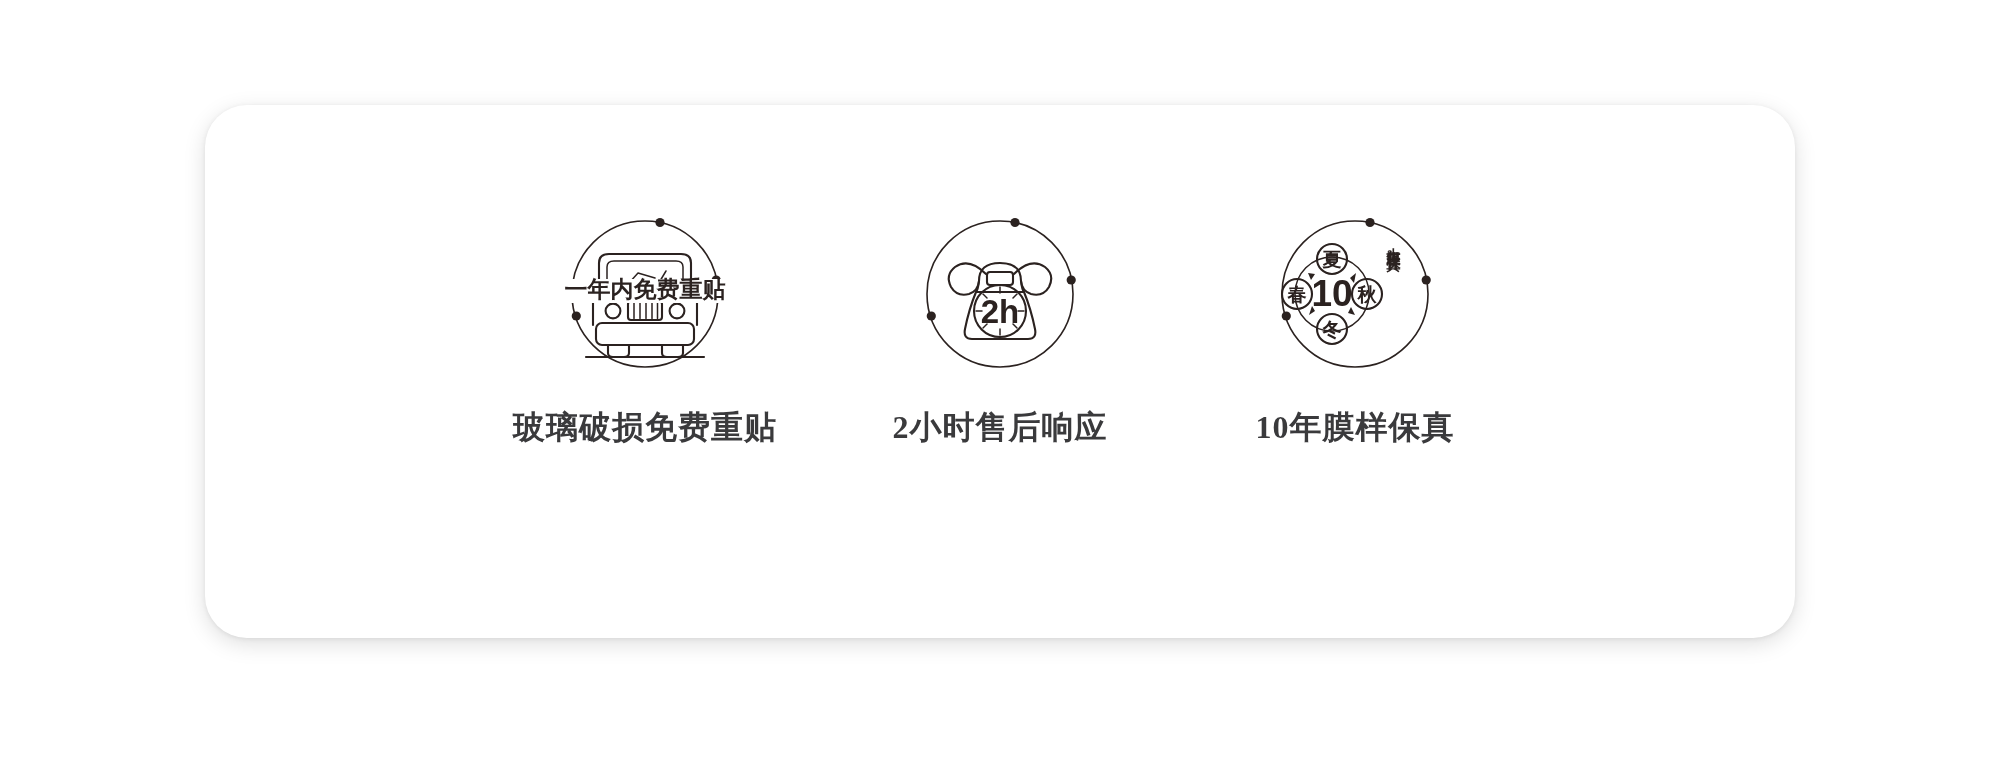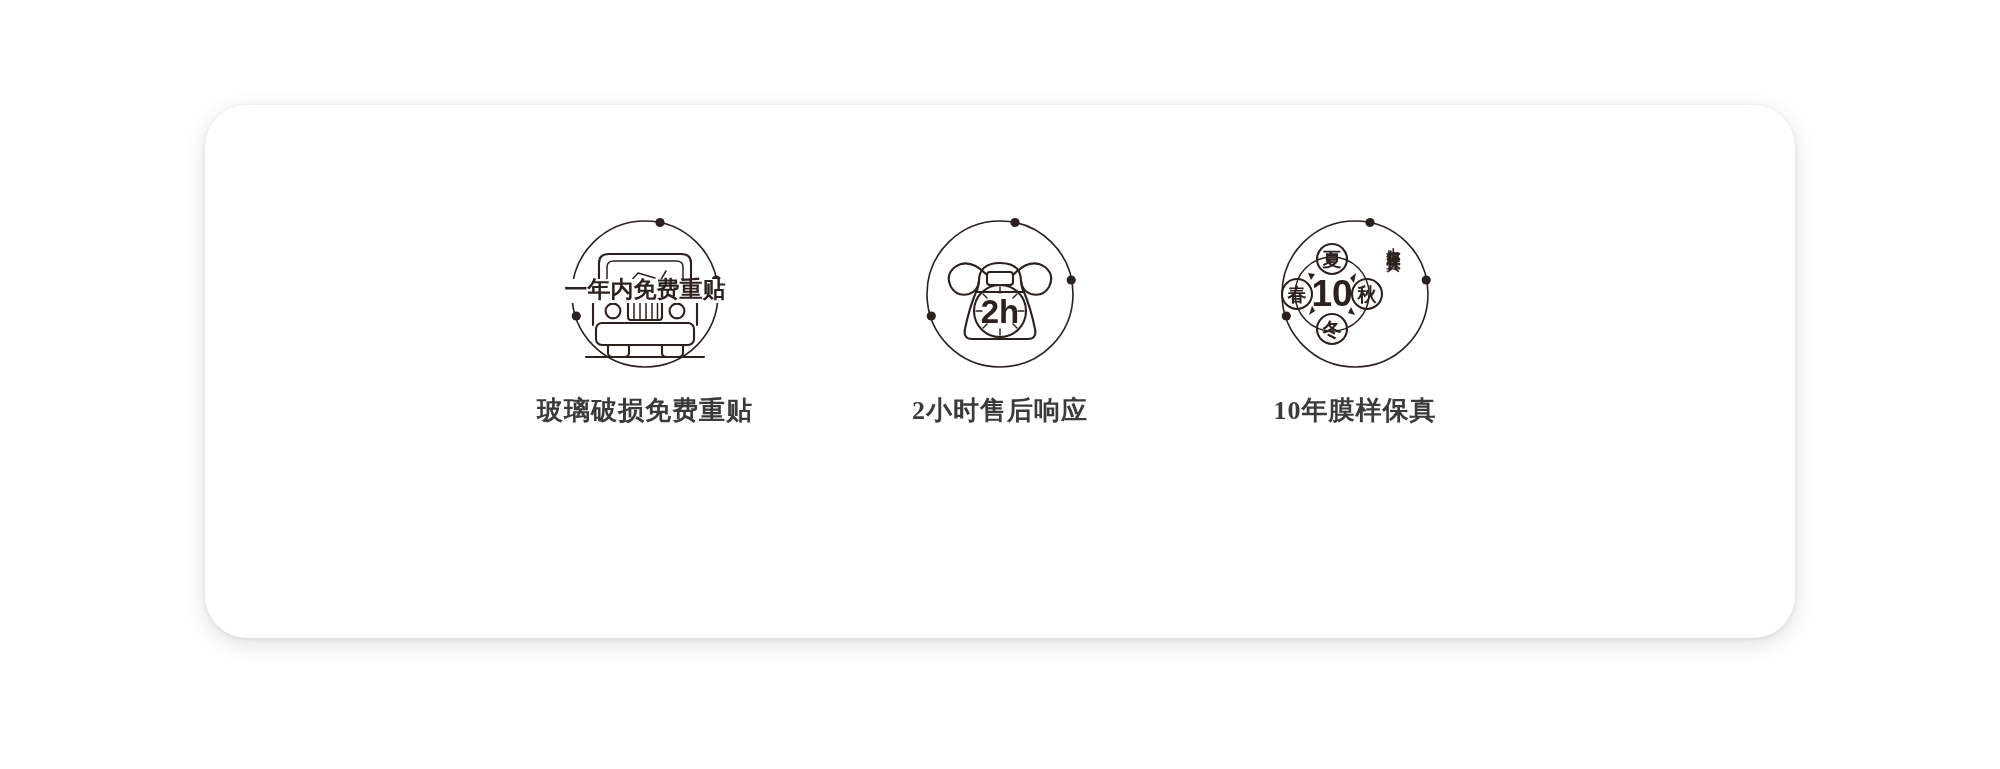--- a/index.html
+++ b/index.html
@@ -61,22 +61,22 @@
     height: 186px;
   }
   .feature-badge svg {
     display: block;
     width: 186px;
     height: 186px;
     overflow: visible;
   }
 
   .feature-caption {
-    margin-top: 11px;
-    font-size: 26px;
+    margin-top: 24px;
+    font-size: 32px;
     line-height: 1;
     color: #3a3a3c;
     font-family: "Liberation Serif", "DejaVu Serif", serif;
     font-weight: 700;
     letter-spacing: 1px;
     white-space: nowrap;
   }
 
   
   .ln {

